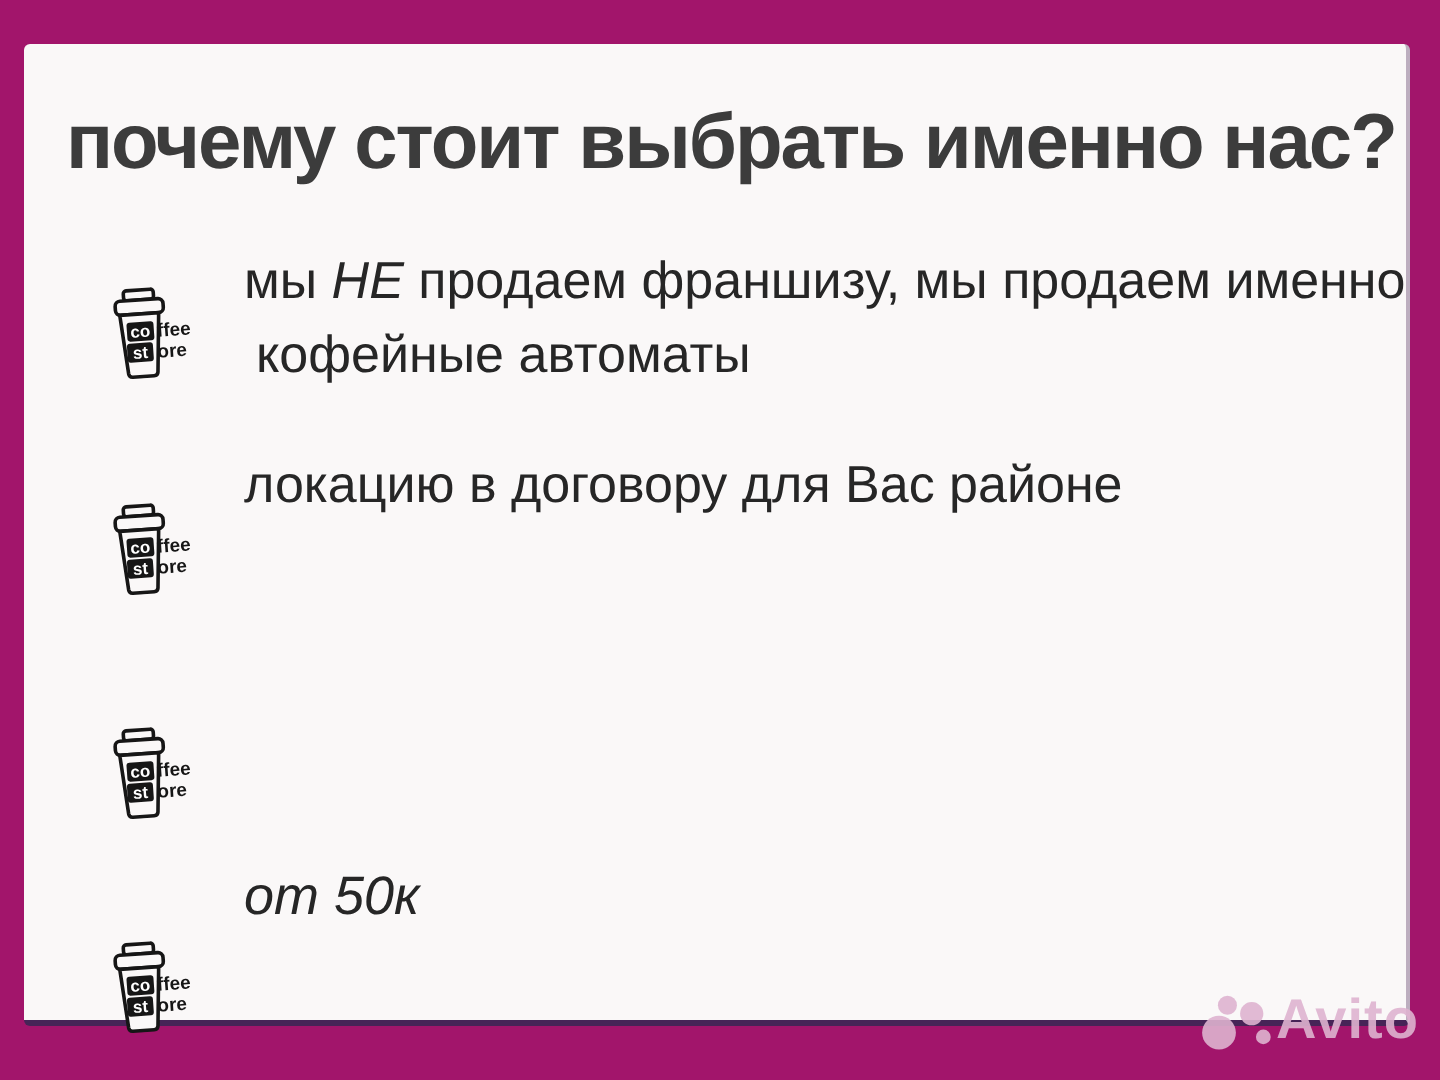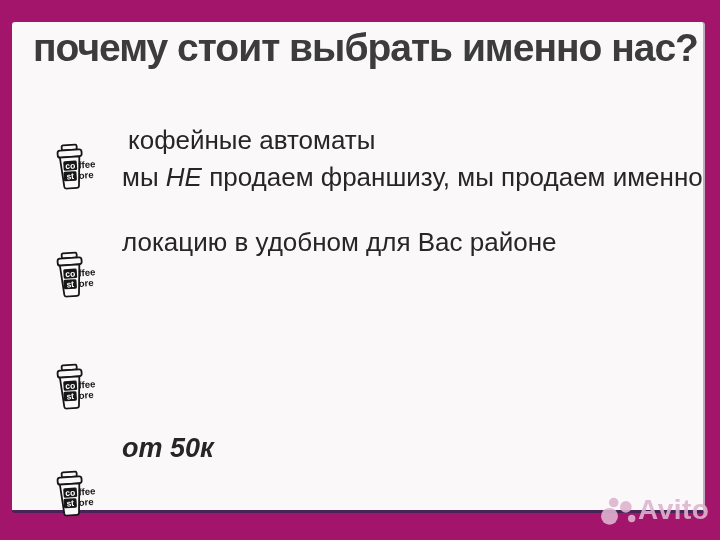--- a/index.html
+++ b/index.html
@@ -23,21 +23,21 @@
     background: #FAF8F8;
     border-radius: 3px;
     border-bottom: 3px solid #472457;
     border-right: 2px solid rgba(71,36,87,0.35);
     box-sizing: content-box;
   }
 
   .title {
     position: absolute;
     left: 21px;
-    top: 4px;
+    top: 28px;
     margin: 0;
     font-size: 39px;
     font-weight: 700;
     letter-spacing: -1px;
     color: #3C3C3C;
     white-space: nowrap;
   }
 
   .item { position: absolute; left: 0; }
   .item .logo {
@@ -56,21 +56,21 @@
   }
   .line {
     height: 37px;
     line-height: 37px;
     font-size: 26px;
     color: #262626;
     white-space: pre;
   }
   .em { font-style: italic; }
   .indent { margin-left: 6px; }
-  .strong { font-weight: 700; font-style: italic; font-size: 27px; }
+  .strong { font-weight: 400; font-style: italic; font-size: 27px; }
 
   .logo text {
     font-family: "Liberation Sans", sans-serif;
     font-weight: 700;
   }
 
   .watermark {
     position: absolute;
     left: 600px;
     top: 492px;
@@ -111,41 +111,41 @@
           <path d="M12.5 13.5 H32 L29.6 43 q-0.2 1.8 -2 1.8 h-10.7 q-1.8 0 -2 -1.8 Z"></path>
         </g>
         <rect x="15.5" y="17.5" width="13.5" height="9.5" rx="1.5" fill="#161616"></rect>
         <rect x="15" y="28" width="13" height="9.5" rx="1.5" fill="#161616"></rect>
         <text x="22.2" y="25.2" font-size="8.5" fill="#FFFFFF" text-anchor="middle">co</text>
         <text x="21.5" y="35.7" font-size="8.5" fill="#FFFFFF" text-anchor="middle">st</text>
         <text x="30.5" y="25.5" font-size="9.5" fill="#161616">ffee</text>
         <text x="30" y="36" font-size="9.5" fill="#161616">ore</text>
       </svg>
       <div class="text">
+        <div class="line"><span>мы </span><span class="em">НЕ</span><span> продаем франшизу, мы продаем именно</span></div>
         <div class="line indent"><span>кофейные автоматы</span><span class="strong"></span></div>
-        <div class="line"><span>мы </span><span class="em">НЕ</span><span> продаем франшизу, мы продаем именно</span></div>
       </div>
     </div>
 
     <div class="item" id="item-1">
       <svg class="logo" viewBox="0 0 58 46" aria-hidden="true">
         <g fill="#FAF8F8" stroke="#161616" stroke-width="1.8">
           <rect x="15" y="1.5" width="15" height="5" rx="1.5"></rect>
           <rect x="10.5" y="6.5" width="24" height="7" rx="2.5"></rect>
           <path d="M12.5 13.5 H32 L29.6 43 q-0.2 1.8 -2 1.8 h-10.7 q-1.8 0 -2 -1.8 Z"></path>
         </g>
         <rect x="15.5" y="17.5" width="13.5" height="9.5" rx="1.5" fill="#161616"></rect>
         <rect x="15" y="28" width="13" height="9.5" rx="1.5" fill="#161616"></rect>
         <text x="22.2" y="25.2" font-size="8.5" fill="#FFFFFF" text-anchor="middle">co</text>
         <text x="21.5" y="35.7" font-size="8.5" fill="#FFFFFF" text-anchor="middle">st</text>
         <text x="30.5" y="25.5" font-size="9.5" fill="#161616">ffee</text>
         <text x="30" y="36" font-size="9.5" fill="#161616">ore</text>
       </svg>
       <div class="text">
-        <div class="line"><span>локацию в удобном для Вас районе</span><span class="strong"></span></div>
+        <div class="line"><span>локацию в договору для Вас районе</span><span class="strong"></span></div>
       </div>
     </div>
 
     <div class="item" id="item-2">
       <svg class="logo" viewBox="0 0 58 46" aria-hidden="true">
         <g fill="#FAF8F8" stroke="#161616" stroke-width="1.8">
           <rect x="15" y="1.5" width="15" height="5" rx="1.5"></rect>
           <rect x="10.5" y="6.5" width="24" height="7" rx="2.5"></rect>
           <path d="M12.5 13.5 H32 L29.6 43 q-0.2 1.8 -2 1.8 h-10.7 q-1.8 0 -2 -1.8 Z"></path>
         </g>

